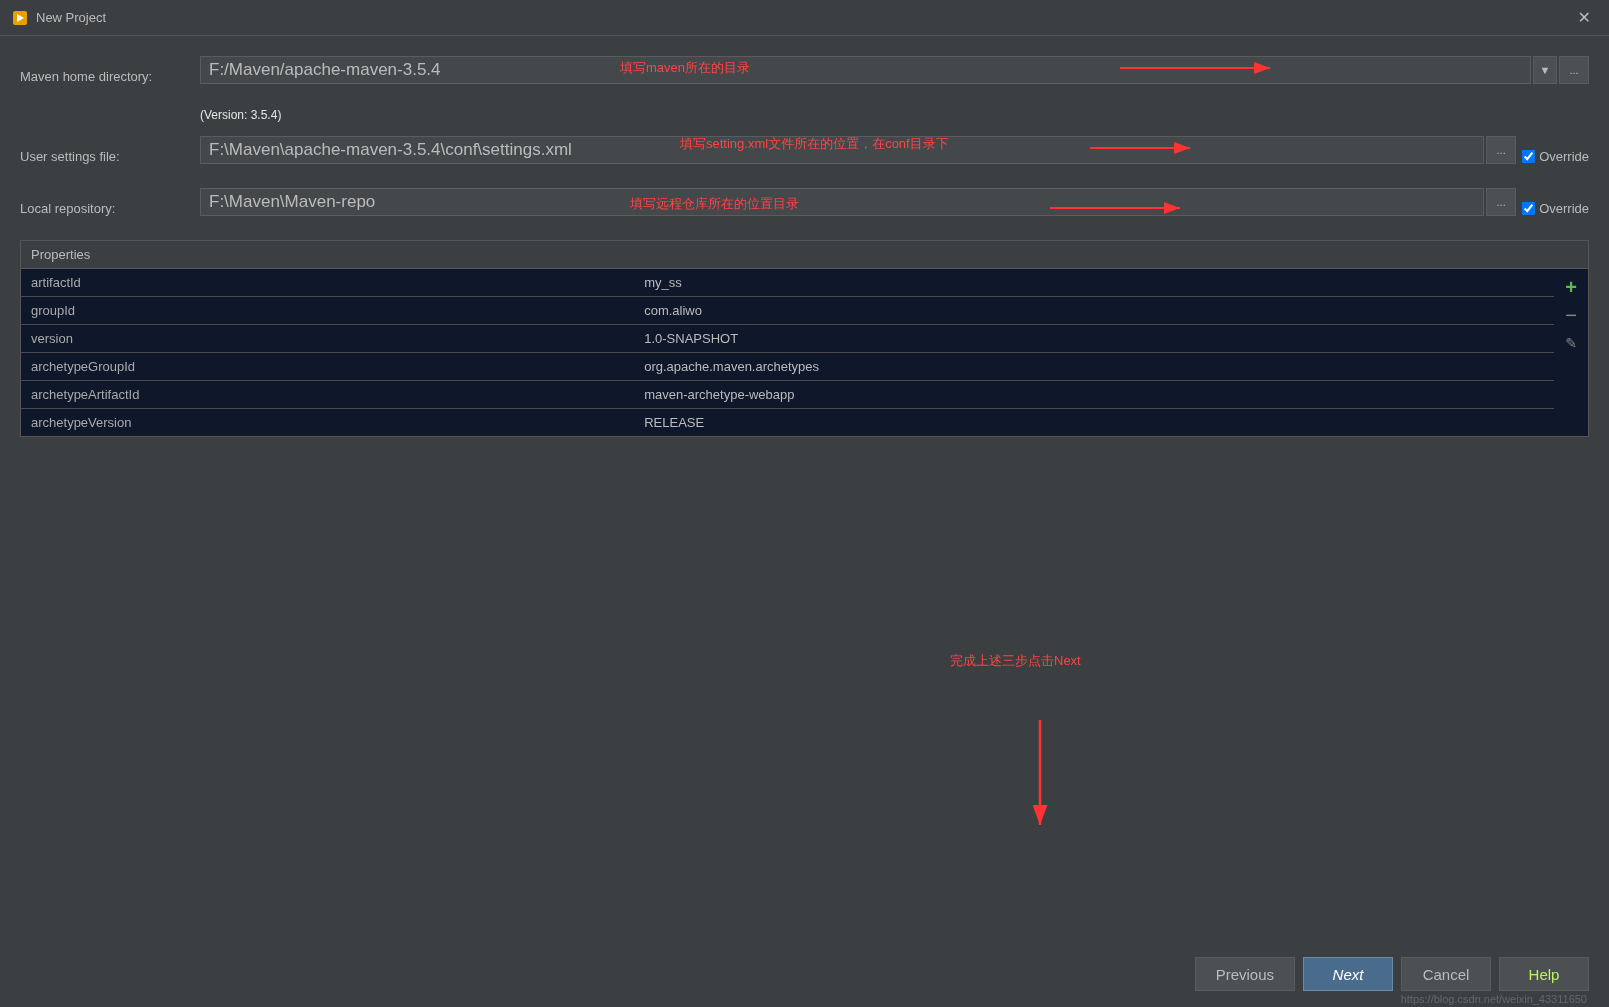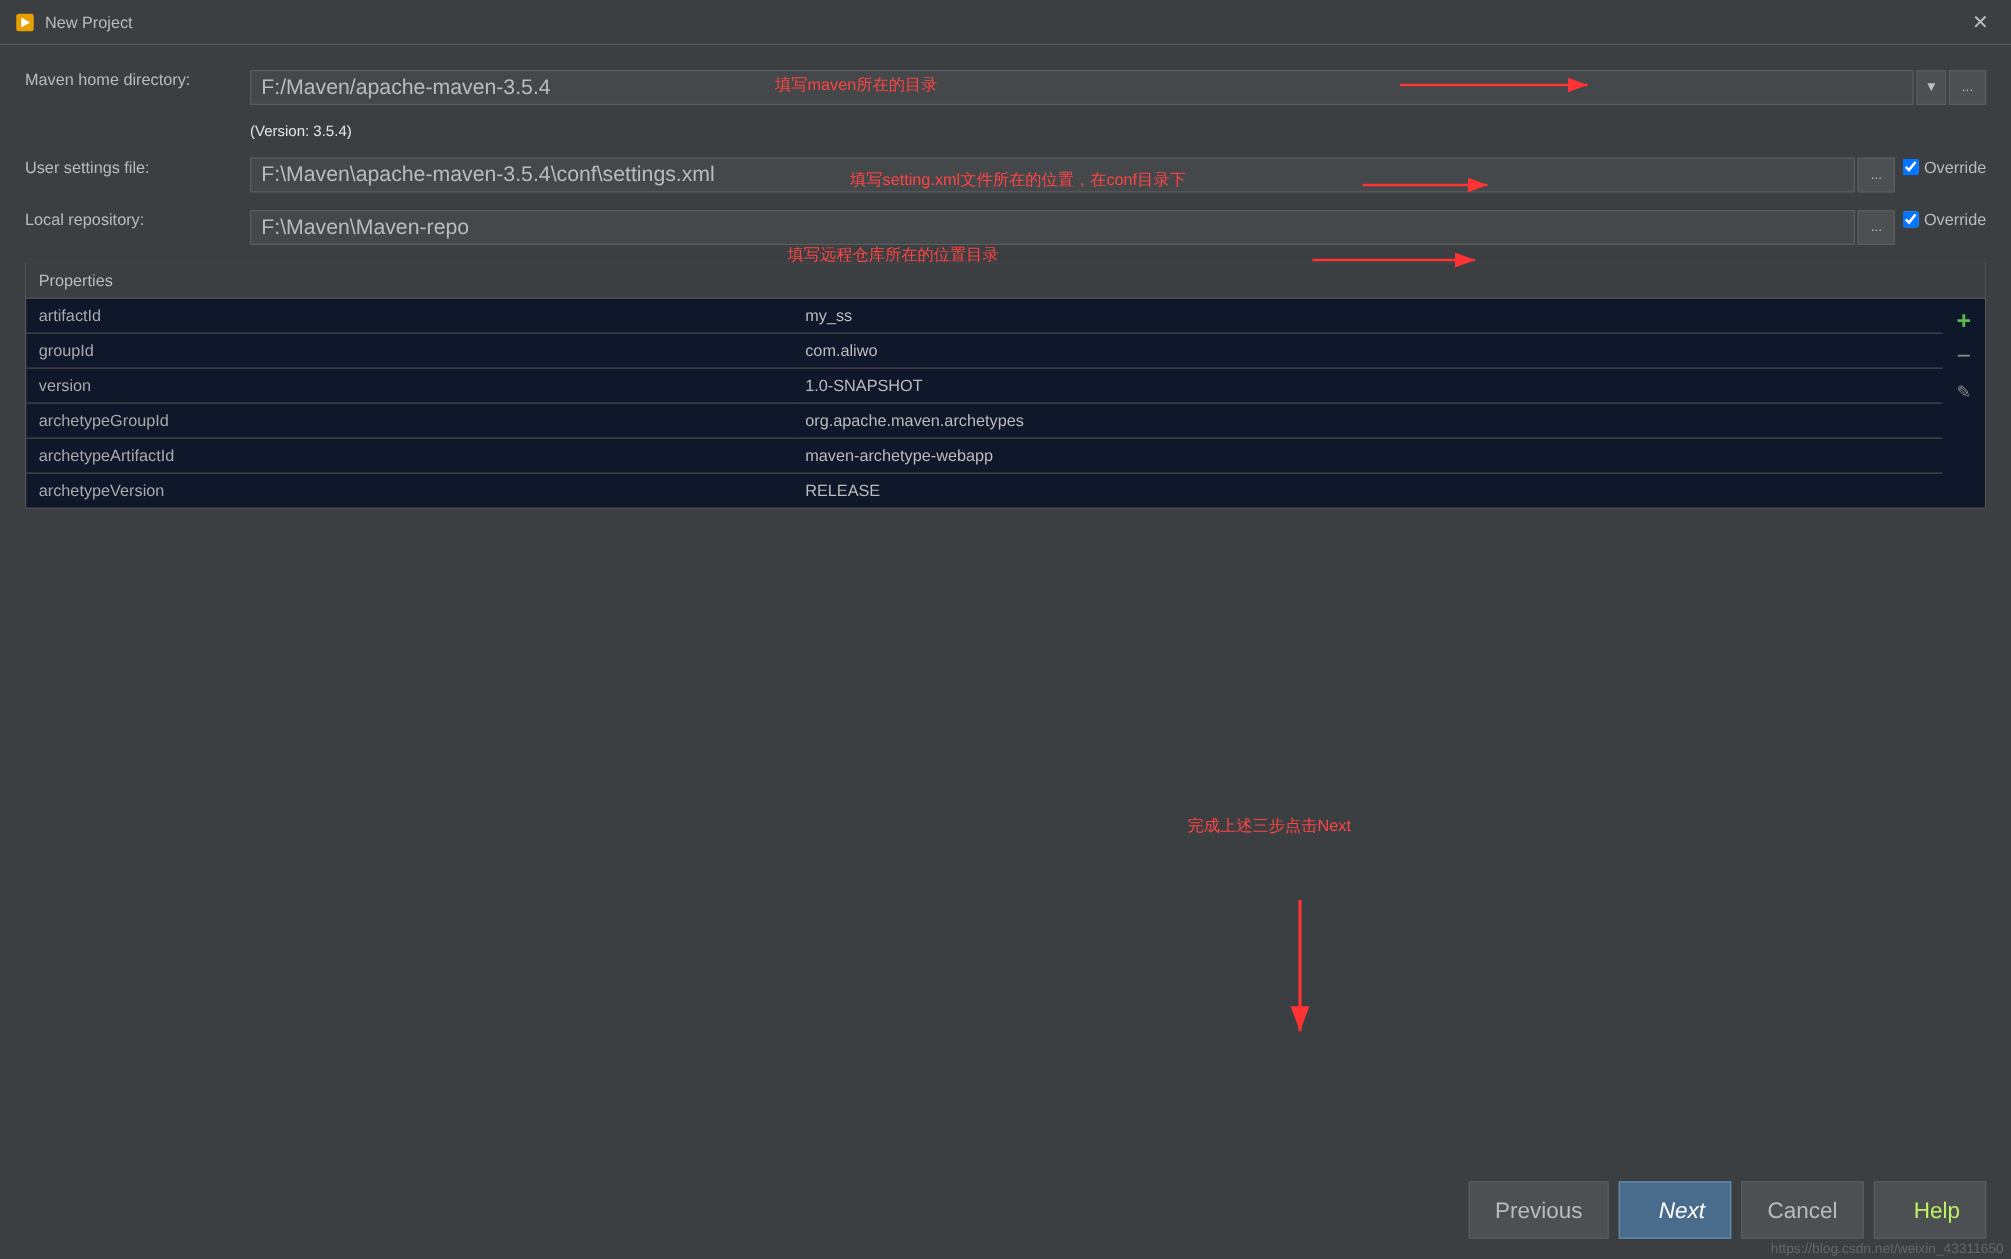--- a/index.html
+++ b/index.html
@@ -45,22 +45,22 @@
 
     
     .dialog {
       background: #3c3f41;
       padding: 20px 20px 0 20px;
     }
 
     
     .form-row {
       display: flex;
-      align-items: flex-start;
-      margin-bottom: 14px;
+      align-items: flex-end;
+      margin-bottom: 24px;
     }
     .form-label {
       width: 180px;
       min-width: 180px;
       color: #bbbbbb;
       font-size: 13px;
     }
     .form-input-wrap {
       flex: 1;
       position: relative;
@@ -184,27 +184,26 @@
       justify-content: flex-end;
       align-items: center;
       padding: 16px 20px;
       gap: 8px;
       position: absolute;
       bottom: 0;
       right: 0;
       left: 0;
     }
     .btn {
-      height: 46px;
+      height: 34px;
       min-width: 90px;
       padding: 0 20px;
-      font-size: 18px;
+      font-size: 15px;
       cursor: pointer;
       border: 1px solid #5a5d5f;
-      text-align: right;
     }
     .btn-default {
       background: #4c5052;
       color: #bbbbbb;
     }
     .btn-primary {
       background: #4a6c8c;
       border-color: #6a8cac;
       color: #fff;
       font-style: italic;
@@ -215,21 +214,21 @@
     }
     .btn-help {
       background: #4c5052;
       color: #bef264;
     }
 
     
     .url-bar {
       position: absolute;
       bottom: 0;
-      right: 0;
+      right: 16px;
       font-size: 11px;
       color: #666;
       padding: 2px 6px;
     }
   </style>
 </head>
 <body>
 
 <div class="title-bar">
   <div class="title-bar-icon">

